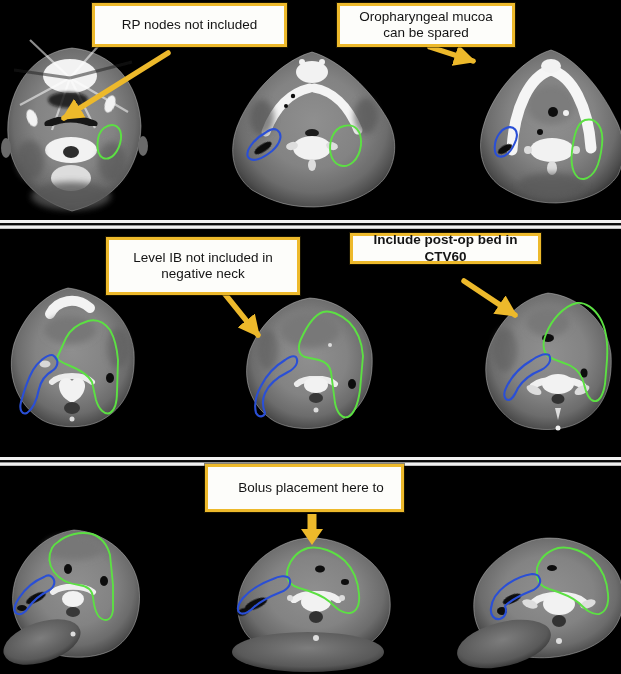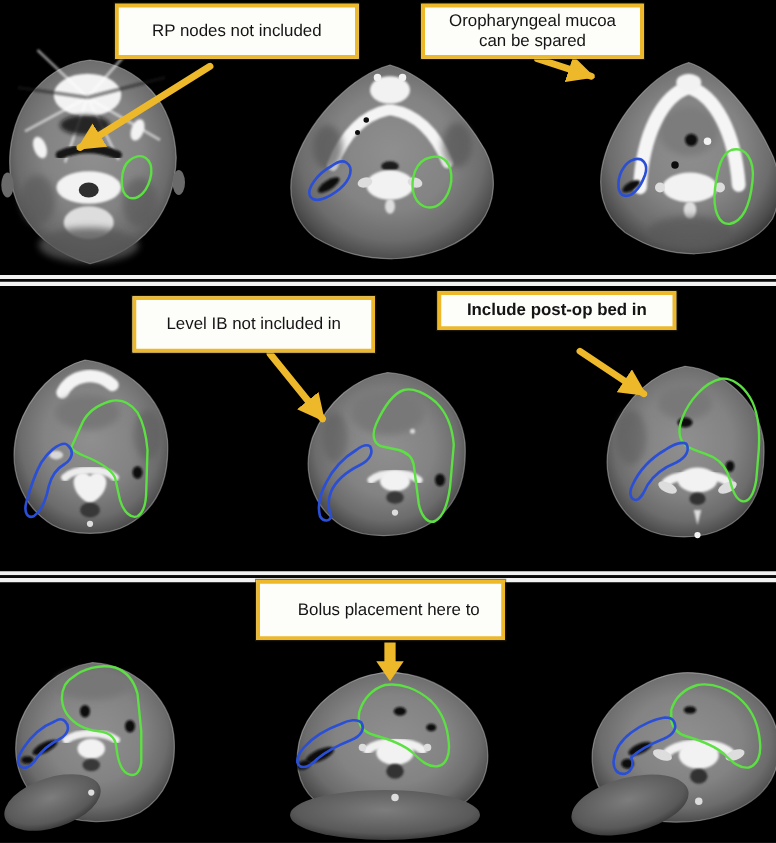--- a/index.html
+++ b/index.html
@@ -261,23 +261,25 @@
   </g>
 </svg>
 
 <div class="callout" style="left:92px;top:3px;width:195px;height:44px;">
   <span>RP nodes not included</span>
 </div>
 <div class="callout" style="left:337px;top:3px;width:178px;height:44px;">
   <span>Oropharyngeal mucoa</span>
   <span>can be spared</span>
 </div>
-<div class="callout" style="left:106px;top:237px;width:194px;height:45px;">
+<div class="callout" style="left:106px;top:237px;width:194px;height:58px;">
   <span>Level IB not included in</span>
+  <span>negative neck</span>
 </div>
 <div class="callout" style="left:350px;top:233px;width:191px;height:31px;font-weight:bold;">
   <span>Include post-op bed in</span>
+  <span>CTV60</span>
 </div>
 <div class="callout" style="left:205px;top:464px;width:199px;height:48px;padding-left:17px;">
   <span>Bolus placement here to</span>
 </div>
 
 </div>
 
 </body></html>

